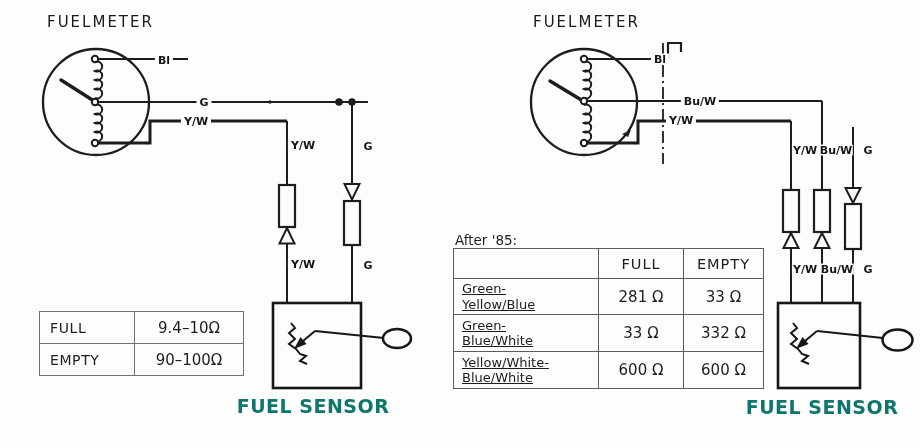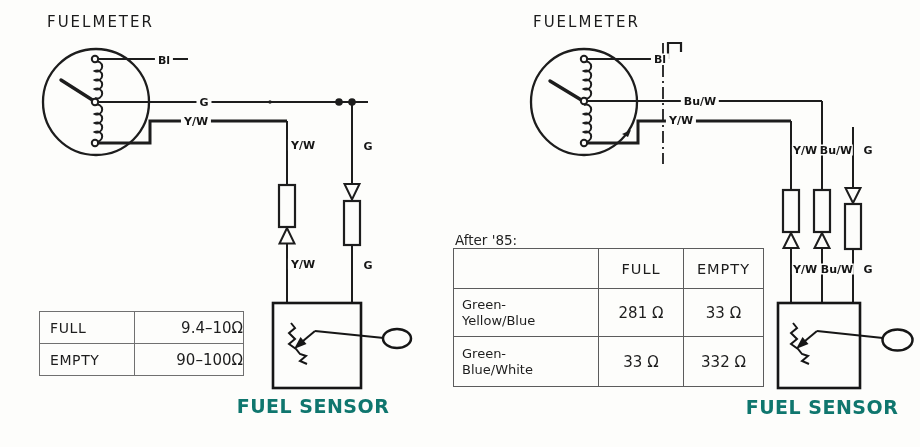--- a/index.html
+++ b/index.html
@@ -22,26 +22,26 @@
     position:absolute;transform:translateX(-50%);
     font-size:19px;font-weight:bold;letter-spacing:0.5px;white-space:nowrap;
     color:#0f766e;
   }
   .cap{position:absolute;font-size:13.5px;color:#222;white-space:nowrap;}
   table{position:absolute;border-collapse:collapse;table-layout:fixed;background:#fdfdfb;}
   .tbl td,.tbl th{border:1px solid #5c5c5c;padding:0;}
   .tbl-left{left:39px;top:311px;width:204px;height:65px;}
   .tbl-left td{border-color:#707070;}
   .tbl-left .lbl{padding-left:10px;font-size:14px;letter-spacing:0.6px;text-align:left;}
-  .tbl-left .val{text-align:right;font-size:15px;}
+  .tbl-left .val{text-align:center;font-size:15px;}
   .tbl-right{left:453px;top:248px;width:310px;height:139px;}
   .tbl-right th{font-size:14.5px;font-weight:normal;letter-spacing:1px;text-align:center;height:29px;}
   .tbl-right td.lbl{font-size:13px;text-align:left;padding-left:8px;line-height:1.18;}
   .tbl-right td.val{font-size:15px;text-align:center;}
-  .two-line span{display:block;}
+  .two-line span{display:block;text-decoration:underline;}
 </style>
 </head>
 <body>
 
 <div class="canvas">
 
   <svg width="920" height="447" viewBox="0 0 920 447">
 
     <g stroke="#1d1d1d" fill="none" stroke-width="2">
       <circle cx="96" cy="102" r="53" stroke-width="2.3"></circle>
@@ -179,16 +179,24 @@
       <td class="val"><span>33 Ω</span></td>
     </tr>
     <tr style="height:37px">
       <td class="lbl two-line">
         <span>Green-</span>
         <span>Blue/White</span>
       </td>
       <td class="val"><span>33 Ω</span></td>
       <td class="val"><span>332 Ω</span></td>
     </tr>
+    <tr style="height:37px">
+      <td class="lbl two-line">
+        <span>Yellow/White-</span>
+        <span>Blue/White</span>
+      </td>
+      <td class="val"><span>600 Ω</span></td>
+      <td class="val"><span>600 Ω</span></td>
+    </tr>
   </tbody>
     </table>
 
 </div>
 
 </body></html>

